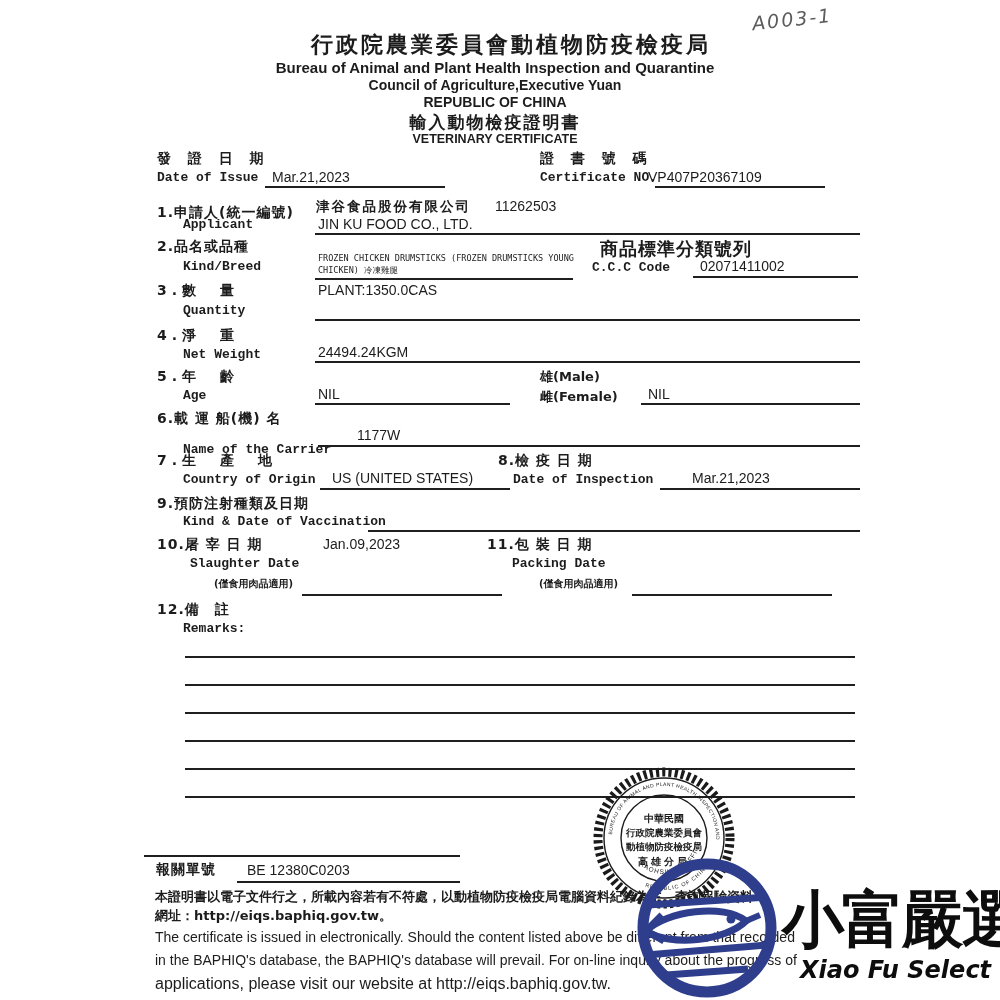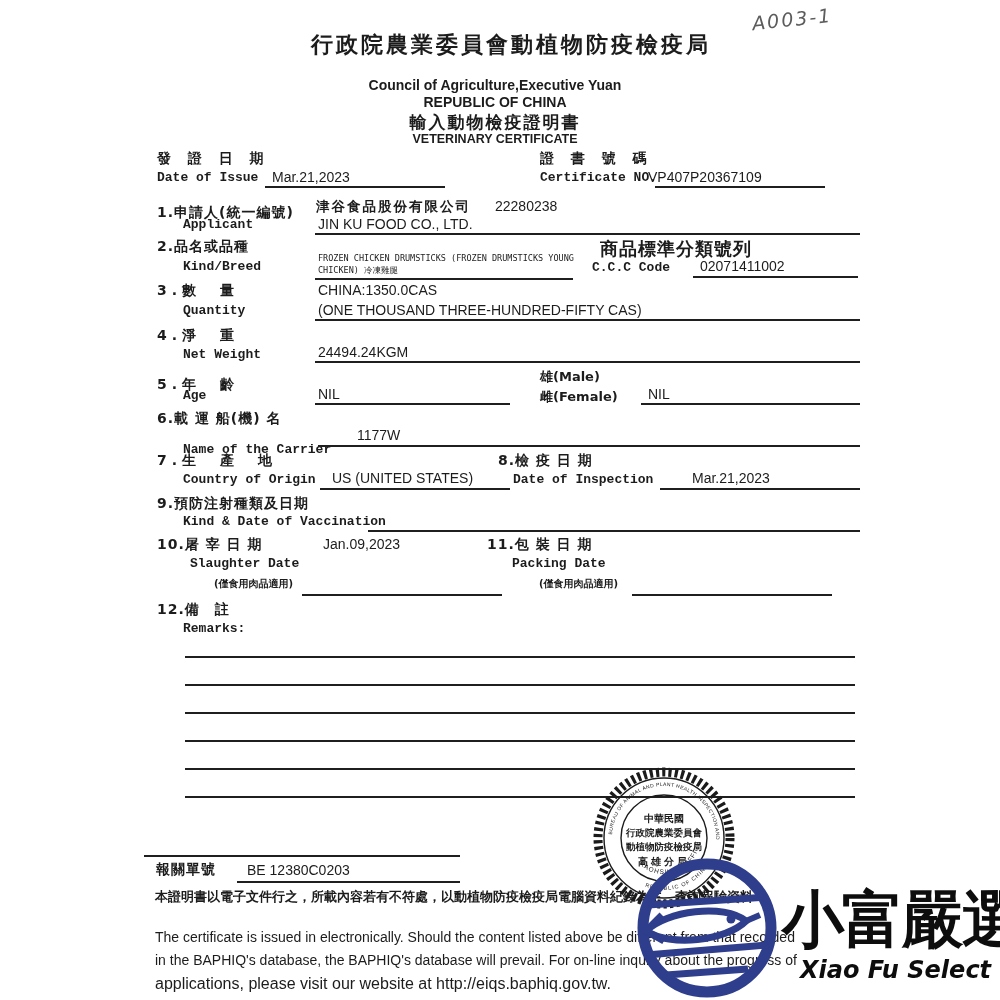--- a/index.html
+++ b/index.html
@@ -22,64 +22,64 @@
   svg{position:absolute;}
 </style>
 </head>
 <body>
 
 <div class="page">
 
   <div class="abs hand" style="left:752px;top:8px;">A003-1</div>
 
   <div class="abs center cn" style="top:30px;font-size:22px;letter-spacing:3px;margin-left:16px;">行政院農業委員會動植物防疫檢疫局</div>
+  <div class="abs center" style="top:59px;font-size:15px;font-weight:bold;">Bureau of Animal and Plant Health Inspection and Quarantine</div>
   <div class="abs center" style="top:77px;font-size:14px;font-weight:bold;">Council of Agriculture,Executive Yuan</div>
   <div class="abs center" style="top:94px;font-size:14px;font-weight:bold;">REPUBLIC OF CHINA</div>
   <div class="abs center cn" style="top:111px;font-size:17px;letter-spacing:2px;">輸入動物檢疫證明書</div>
   <div class="abs center" style="top:132px;font-size:12.5px;font-weight:bold;">VETERINARY CERTIFICATE</div>
 
   <div class="abs cn cn14" style="left:157px;top:150px;letter-spacing:6px;">發 證 日 期</div>
   <div class="abs lab" style="left:157px;top:170px;">Date of Issue</div>
   <div class="abs val" style="left:272px;top:169px;">Mar.21,2023</div>
   <div class="rule" style="left:265px;top:186px;width:180px;"></div>
 
   <div class="abs cn cn14" style="left:540px;top:150px;letter-spacing:6px;">證 書 號 碼</div>
   <div class="abs lab" style="left:540px;top:170px;">Certificate NO.</div>
   <div class="abs val" style="left:648px;top:169px;">VP407P20367109</div>
   <div class="rule" style="left:655px;top:186px;width:170px;"></div>
 
   <div class="abs cn cn14" style="left:157px;top:204px;">1.申請人(統一編號)</div>
   <div class="abs cn" style="left:316px;top:198px;font-size:13.5px;letter-spacing:2px;">津谷食品股份有限公司</div>
-  <div class="abs val" style="left:495px;top:198px;">22280238</div>
+  <div class="abs val" style="left:495px;top:198px;">11262503</div>
   <div class="abs lab" style="left:183px;top:217px;">Applicant</div>
   <div class="abs val" style="left:318px;top:216px;text-align:center;">JIN KU FOOD CO., LTD.</div>
   <div class="rule" style="left:315px;top:233px;width:545px;"></div>
 
   <div class="abs cn cn14" style="left:157px;top:238px;">2.品名或品種</div>
   <div class="abs cn" style="left:600px;top:237px;font-size:18px;letter-spacing:1px;">商品標準分類號列</div>
   <div class="abs lab" style="left:183px;top:259px;">Kind/Breed</div>
   <div class="abs tiny" style="left:318px;top:252px;">FROZEN CHICKEN DRUMSTICKS (FROZEN DRUMSTICKS YOUNG</div>
   <div class="abs tiny" style="left:318px;top:264px;">CHICKEN) 冷凍雞腿</div>
   <div class="rule" style="left:315px;top:278px;width:258px;"></div>
   <div class="abs lab" style="left:592px;top:260px;">C.C.C Code</div>
   <div class="abs val" style="left:700px;top:258px;">02071411002</div>
   <div class="rule" style="left:693px;top:276px;width:165px;"></div>
 
   <div class="abs cn cn14" style="left:157px;top:282px;letter-spacing:5px;">3.數　量</div>
-  <div class="abs val" style="left:318px;top:282px;">CHINA:1350.0CAS</div>
+  <div class="abs val" style="left:318px;top:282px;">PLANT:1350.0CAS</div>
   <div class="abs lab" style="left:183px;top:303px;">Quantity</div>
-  <div class="abs val" style="left:318px;top:302px;">(ONE THOUSAND THREE-HUNDRED-FIFTY CAS)</div>
   <div class="rule" style="left:315px;top:319px;width:545px;"></div>
 
   <div class="abs cn cn14" style="left:157px;top:327px;letter-spacing:5px;">4.淨　重</div>
   <div class="abs lab" style="left:183px;top:347px;">Net Weight</div>
   <div class="abs val" style="left:318px;top:344px;">24494.24KGM</div>
   <div class="rule" style="left:315px;top:361px;width:545px;"></div>
 
-  <div class="abs cn cn14" style="left:157px;top:368px;letter-spacing:5px;margin-top:8px;">5.年　齡</div>
+  <div class="abs cn cn14" style="left:157px;top:368px;letter-spacing:5px;">5.年　齡</div>
   <div class="abs cn" style="left:540px;top:368px;font-size:13px;">雄(Male)</div>
   <div class="abs lab" style="left:183px;top:388px;">Age</div>
   <div class="abs val" style="left:318px;top:386px;">NIL</div>
   <div class="rule" style="left:315px;top:403px;width:195px;"></div>
   <div class="abs cn" style="left:540px;top:388px;font-size:13px;">雌(Female)</div>
   <div class="abs val" style="left:648px;top:386px;">NIL</div>
   <div class="rule" style="left:641px;top:403px;width:219px;"></div>
 
   <div class="abs cn cn14" style="left:157px;top:410px;">6.載 運 船(機) 名</div>
   <div class="abs lab" style="left:183px;top:442px;">Name of the Carrier</div>
@@ -141,20 +141,21 @@
       <textPath href="#arcOffice" startOffset="26%">KAOHSIUNG OFFICE</textPath>
     </text>
   </svg>
 
   <div class="rule" style="left:144px;top:855px;width:316px;z-index:2;"></div>
   <div class="abs cn cn14" style="left:156px;top:861px;z-index:2;">報關單號</div>
   <div class="abs val" style="left:247px;top:862px;z-index:2;">BE 12380C0203</div>
   <div class="rule" style="left:237px;top:881px;width:223px;z-index:2;"></div>
 
   <div class="abs cn" style="left:155px;top:888px;font-size:13px;z-index:2;">本證明書以電子文件行之，所載內容若有不符處，以動植物防疫檢疫局電腦資料紀錄為主。查詢報驗資料</div>
+  <div class="abs cn" style="left:155px;top:907px;font-size:13px;z-index:2;">網址：http://eiqs.baphiq.gov.tw。</div>
   <div class="abs" style="left:155px;top:929px;font-size:14px;z-index:2;">The certificate is issued in electronically. Should the content listed above be different from that recorded</div>
   <div class="abs" style="left:155px;top:952px;font-size:14px;z-index:2;">in the BAPHIQ's database, the BAPHIQ's database will prevail. For on-line inquiry about the progress of</div>
   <div class="abs" style="left:155px;top:975px;font-size:16px;z-index:2;">applications, please visit our website at http://eiqs.baphiq.gov.tw.</div>
 
   <svg style="left:632px;top:853px;z-index:3;" width="150" height="150" viewBox="0 0 150 150">
     <circle cx="75" cy="75" r="64" fill="none" stroke="#2e3e8c" stroke-width="11"></circle>
     <line x1="16" y1="52" x2="134" y2="44" stroke="#2e3e8c" stroke-width="7"></line>
     <path d="M 14 78 C 34 58, 92 50, 114 68 C 94 88, 38 94, 14 78 Z" fill="none" stroke="#2e3e8c" stroke-width="7"></path>
     <path d="M 30 62 L 14 78 L 32 88" fill="none" stroke="#2e3e8c" stroke-width="7"></path>
     <circle cx="99" cy="66" r="4.5" fill="#2e3e8c"></circle>

